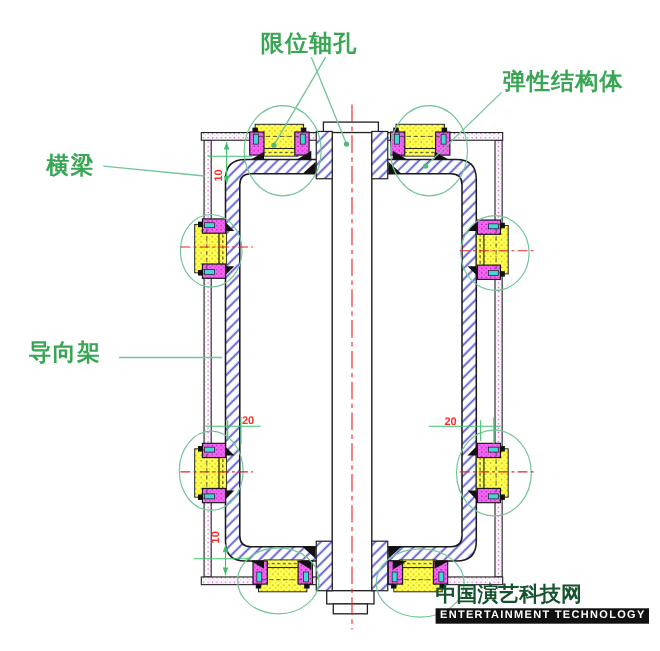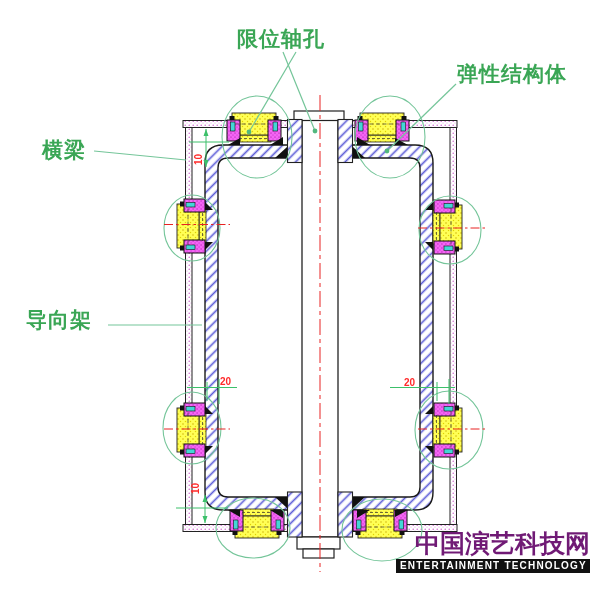--- a/index.html
+++ b/index.html
@@ -4,21 +4,21 @@
 <style>
   html,body{margin:0;padding:0;background:#ffffff;}
   .stage{
     position:relative;width:600px;height:592px;background:#ffffff;overflow:hidden;
     font-family:"Liberation Sans", sans-serif;
   }
   .stage svg{position:absolute;left:0;top:0;}
   .cn-label{font-weight:bold;font-size:21px;letter-spacing:1px;}
   .dim-text{font-weight:bold;font-size:10px;}
   .watermark{position:absolute;left:396px;top:531px;text-align:left;line-height:1;}
-  .wm-cn{font-weight:bold;font-size:25px;color:#701a75;letter-spacing:0px;white-space:nowrap;text-align:right;}
+  .wm-cn{font-weight:bold;font-size:19px;color:#14532d;letter-spacing:0px;white-space:nowrap;}
   .wm-en{margin-top:3px;background:#111111;color:#ffffff;font-weight:bold;font-size:10px;
          letter-spacing:1.2px;padding:2px 3px 2px 4px;display:inline-block;white-space:nowrap;}
 </style>
 </head>
 <body>
 
 <div class="stage">
 <svg width="600" height="592" viewBox="0 0 600 592">
   <defs>
     <pattern id="hatch" width="7" height="7" patternUnits="userSpaceOnUse" patternTransform="rotate(45)">

